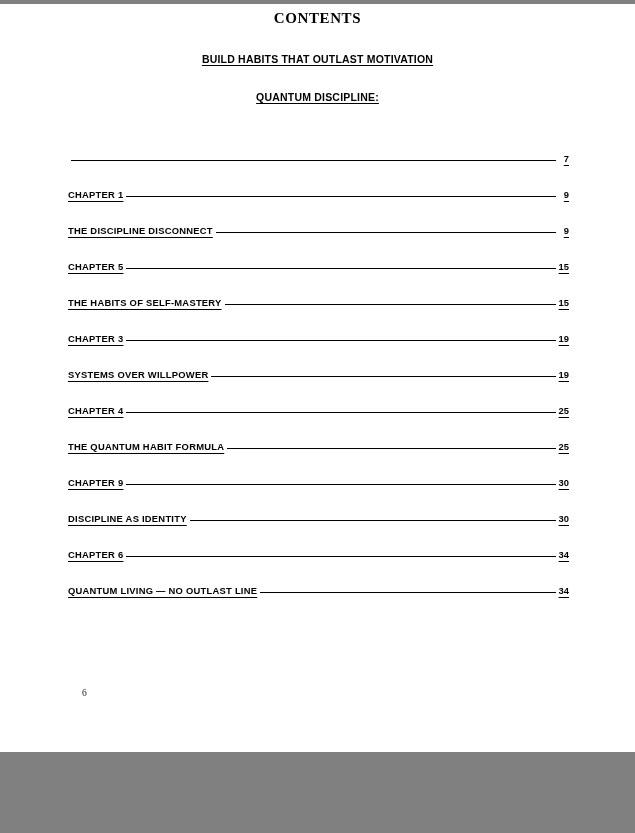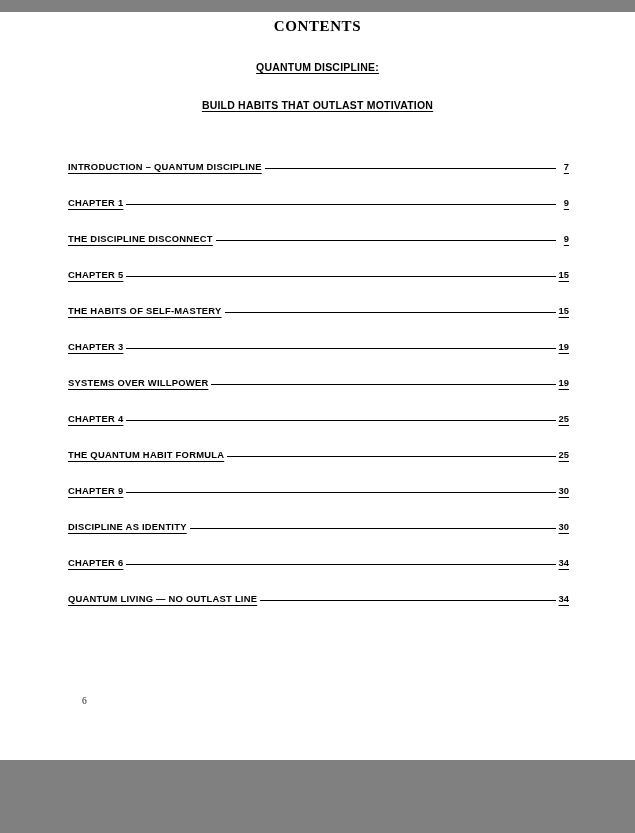--- a/index.html
+++ b/index.html
@@ -5,21 +5,21 @@
   html, body {
     margin: 0;
     padding: 0;
     background: #808080;
   }
   .page {
     position: relative;
     width: 635px;
     height: 748px;
     background: #ffffff;
-    margin: 12px auto;
+    margin: 4px auto;
     box-sizing: border-box;
     overflow: hidden;
     font-family: "Liberation Sans", sans-serif;
   }
   .contents-title {
     text-align: center;
     font-family: "Liberation Serif", serif;
     font-weight: bold;
     font-size: 15px;
     letter-spacing: 0.6px;
@@ -90,28 +90,27 @@
   }
 </style>
 </head>
 <body>
 
 <div class="page">
 
   <div class="contents-title">CONTENTS</div>
 
   <div class="headings">
+    <div class="headline"><span>BUILD HABITS THAT OUTLAST MOTIVATION</span></div>
     <div class="headline"><span>QUANTUM DISCIPLINE:</span></div>
-    <div class="headline"><span>BUILD HABITS THAT OUTLAST MOTIVATION</span></div>
   </div>
 
   <div class="toc">
 
     <div class="toc-entry">
-      <span class="toc-label">INTRODUCTION – QUANTUM DISCIPLINE</span>
       <span class="toc-leader"></span>
       <span class="toc-page">7</span>
     </div>
 
     <div class="toc-entry">
       <span class="toc-label">CHAPTER 1</span>
       <span class="toc-leader"></span>
       <span class="toc-page">9</span>
     </div>
 

